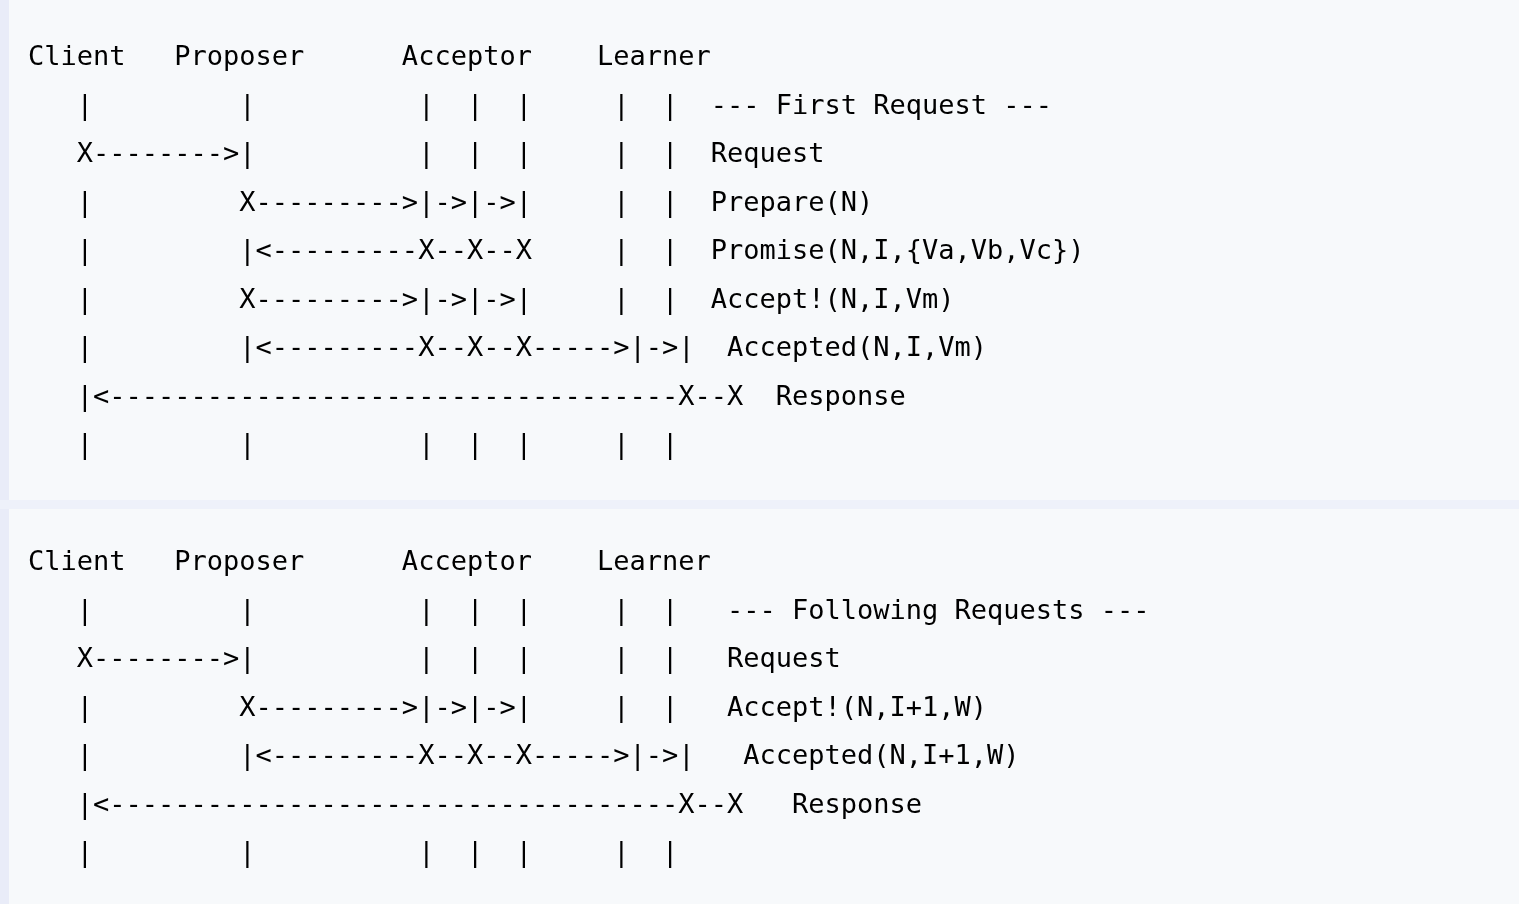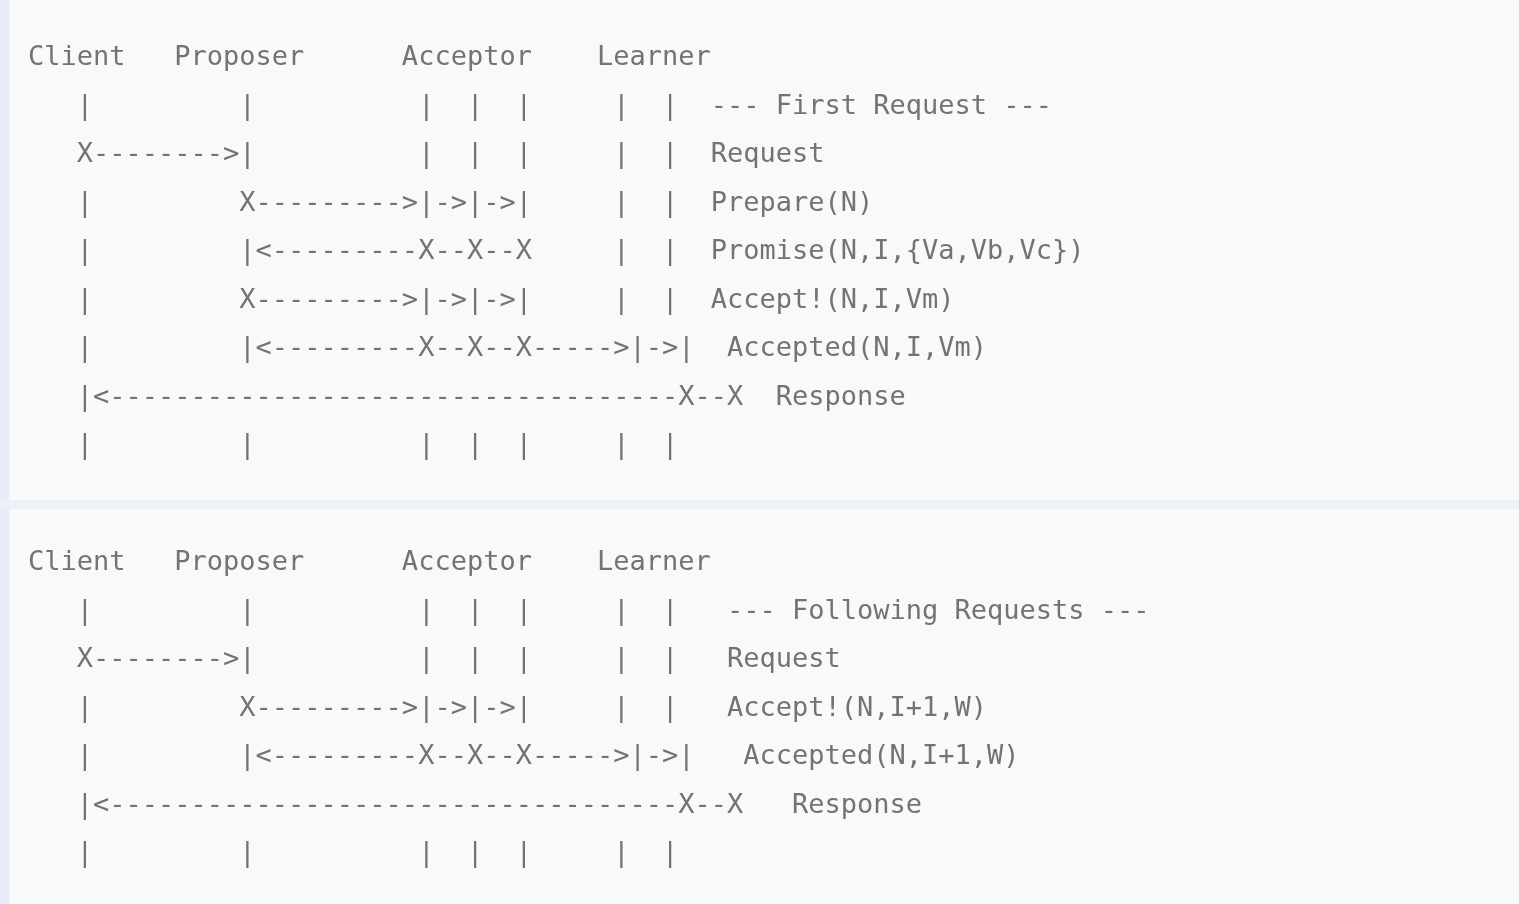--- a/index.html
+++ b/index.html
@@ -52,21 +52,21 @@
     height: 9px;
     background: #eef1fa;
   }
   pre.ascii {
     margin: 0;
     padding: 0;
     font-family: "DejaVu Sans Mono", "Liberation Mono", monospace;
     font-size: 27px;
     line-height: 48.5px;
     letter-spacing: 0px;
-    color: #737373;
+    color: #000000;
     white-space: pre;
     font-weight: 400;
     -webkit-font-smoothing: antialiased;
   }
   #ascii-first {
     position: absolute;
     left: 19px;
     top: 32px;
   }
   #ascii-following {

